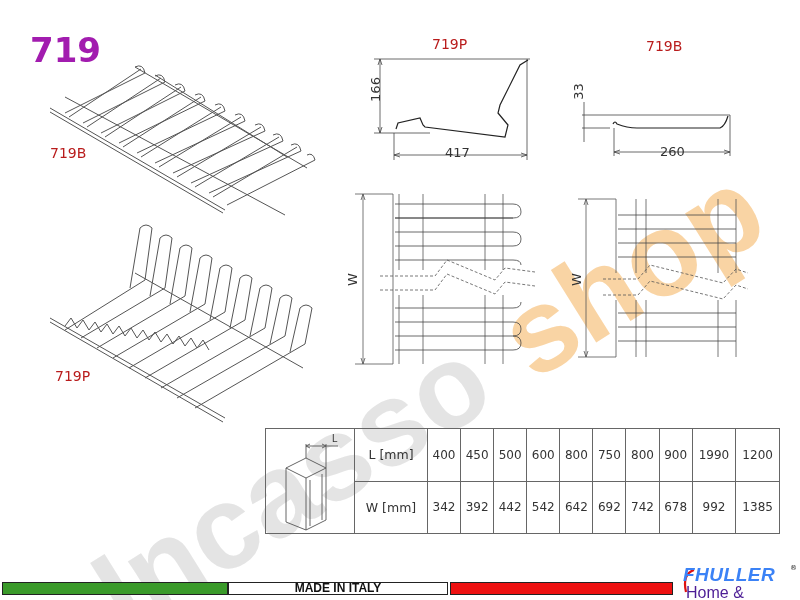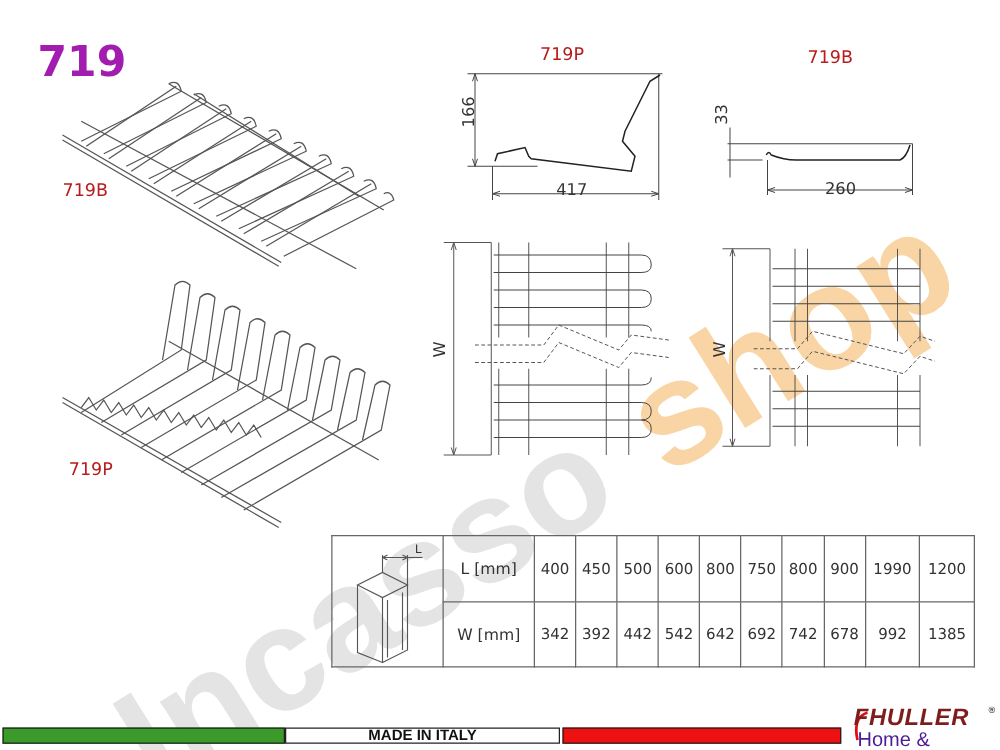--- a/index.html
+++ b/index.html
@@ -12,21 +12,21 @@
   svg{overflow:visible;}
   table.spec{position:absolute;left:265px;top:428px;width:515px;height:106px;border-collapse:collapse;font-size:12px;color:#333;}
   table.spec td{border:1px solid #666;text-align:center;padding:0;}
   table.spec td.pic{width:88px;}
   table.spec td.hdr{width:72px;font-size:12.5px;margin-top:48px;}
   .flag{position:absolute;top:582px;height:13px;border:1px solid #222;box-sizing:border-box;}
   .flag.green{left:2px;width:226px;background:#3a9a2a;}
   .flag.white{left:228px;width:220px;background:#fff;font-weight:bold;font-size:12px;text-align:center;line-height:11px;color:#111;font-family:Liberation Sans, sans-serif;}
   .flag.red{left:450px;width:223px;background:#ee1111;}
   .brand{position:absolute;left:680px;top:566px;width:120px;height:34px;}
-  .brand-name{position:absolute;left:683px;top:564px;font-family:"Liberation Sans",sans-serif;font-weight:bold;font-style:italic;font-size:19px;color:#7f1d1d;letter-spacing:0.5px;}
+  .brand-name{position:absolute;left:683px;top:564px;font-family:"Liberation Sans",sans-serif;font-weight:bold;font-style:italic;font-size:19px;color:#3b82f6;letter-spacing:0.5px;}
   .brand-sub{position:absolute;left:686px;top:584px;font-family:"Liberation Sans",sans-serif;font-size:16px;color:#4c1d95;}
   .reg{position:absolute;left:790px;top:564px;font-size:7px;color:#222;}
 </style>
 </head>
 <body>
 
 <svg class="watermark" viewBox="0 0 800 600">
   <g transform="rotate(-32 400 300)" font-family="Liberation Sans, sans-serif" font-weight="bold" font-size="118">
     <text x="-10" y="440" fill="#dcdcdc" opacity="0.75">Incasso</text>
     <text x="470" y="440" fill="#f6b868" opacity="0.6">shop</text>

